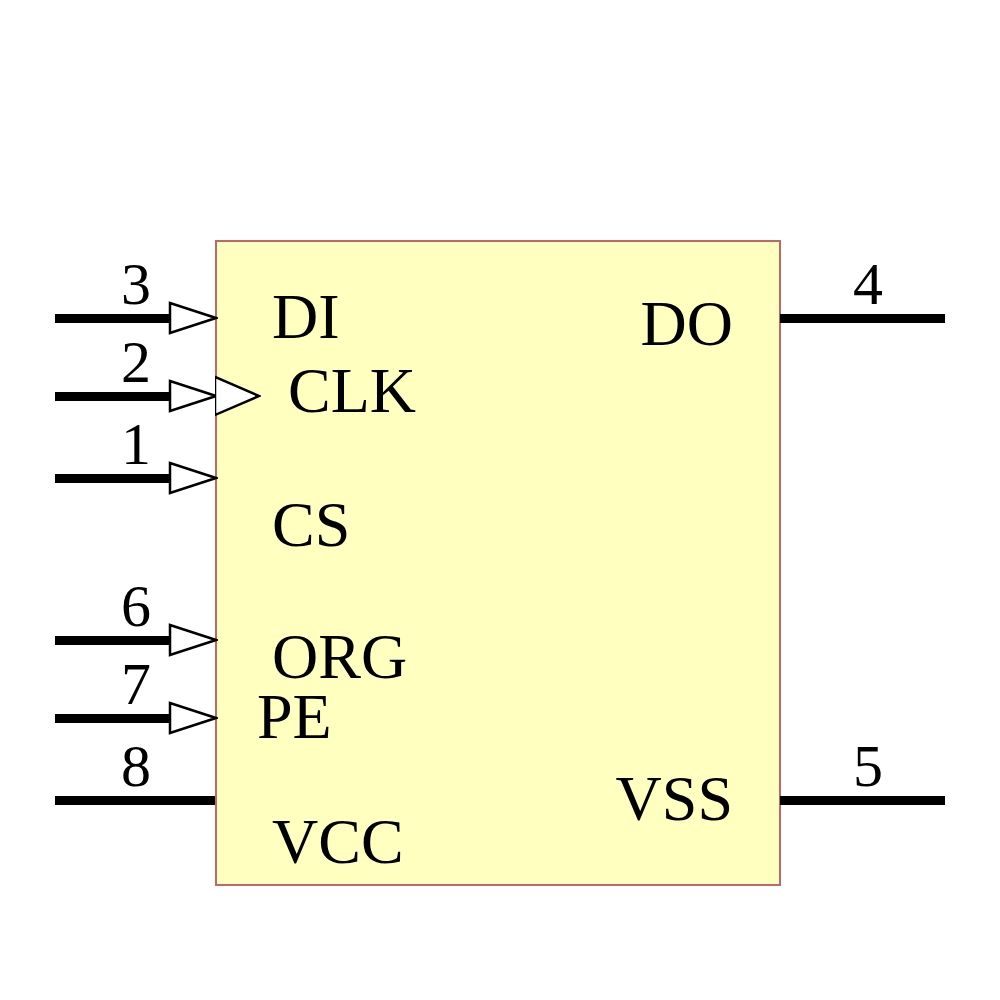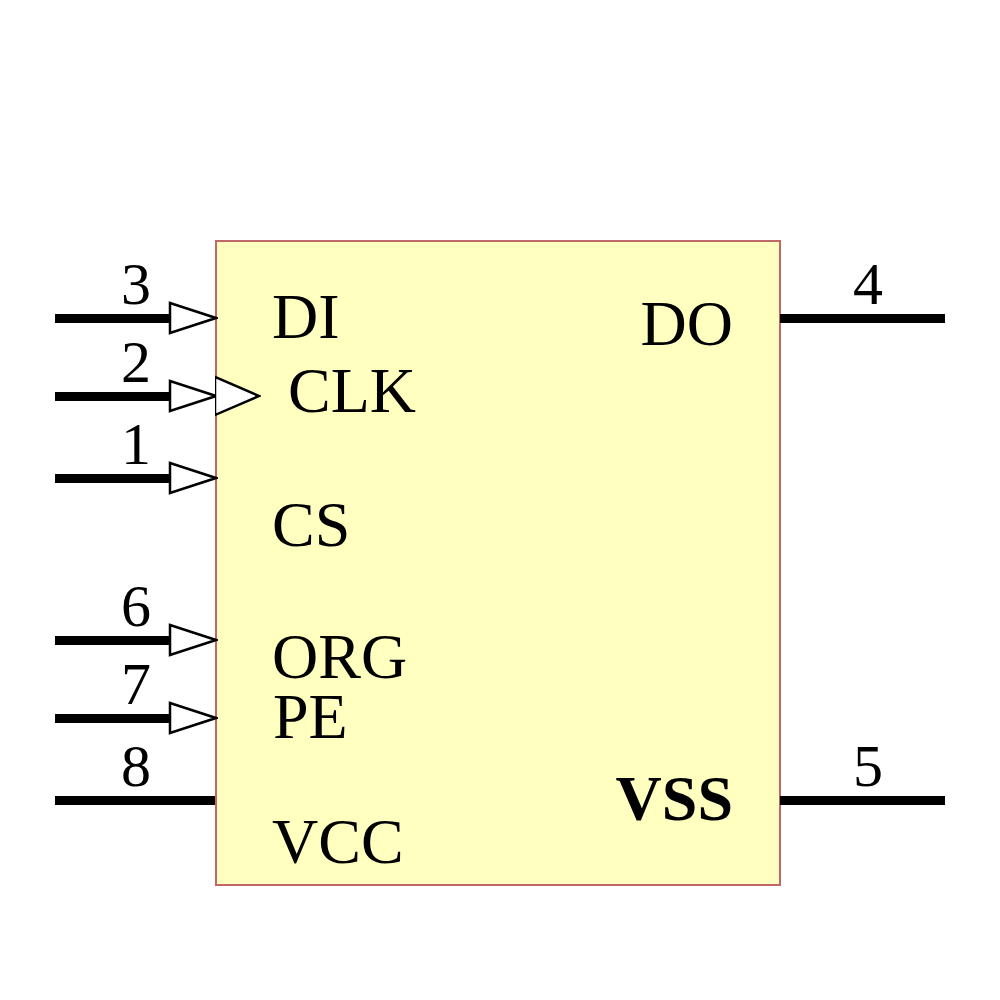--- a/index.html
+++ b/index.html
@@ -67,34 +67,34 @@
     </svg>
     <span class="lbl" style="left:272px;top:625px;">ORG</span>
   </div>
 
   <div>
     <span class="num" style="left:101px;top:654px;">7</span>
     <div class="wire" style="left:55px;top:714px;width:120px;"></div>
     <svg class="arrow" style="left:168px;top:701px;" width="50" height="34" viewBox="0 0 50 34">
       <polygon points="2,2 48,17 2,32" fill="#ffffff" stroke="#000000" stroke-width="2.5"></polygon>
     </svg>
-    <span class="lbl" style="left:273px;top:685px;text-align:right;">PE</span>
+    <span class="lbl" style="left:257px;top:685px;text-align:right;">PE</span>
   </div>
 
   <div>
     <span class="num" style="left:101px;top:736px;">8</span>
     <div class="wire" style="left:55px;top:796px;width:160px;"></div>
     <span class="lbl" style="left:272px;top:810px;">VCC</span>
   </div>
 
   <div>
     <span class="num" style="left:833px;top:254px;">4</span>
     <div class="wire" style="left:780px;top:314px;width:165px;"></div>
     <span class="lbl lbl-right" style="top:285px;margin-top:7px;">DO</span>
   </div>
 
   <div>
     <span class="num" style="left:833px;top:736px;">5</span>
     <div class="wire" style="left:780px;top:796px;width:165px;"></div>
-    <span class="lbl lbl-right" style="top:767px;font-weight:bold;">VSS</span>
+    <span class="lbl lbl-right" style="top:767px;">VSS</span>
   </div>
 
 </div>
 
 </body></html>

